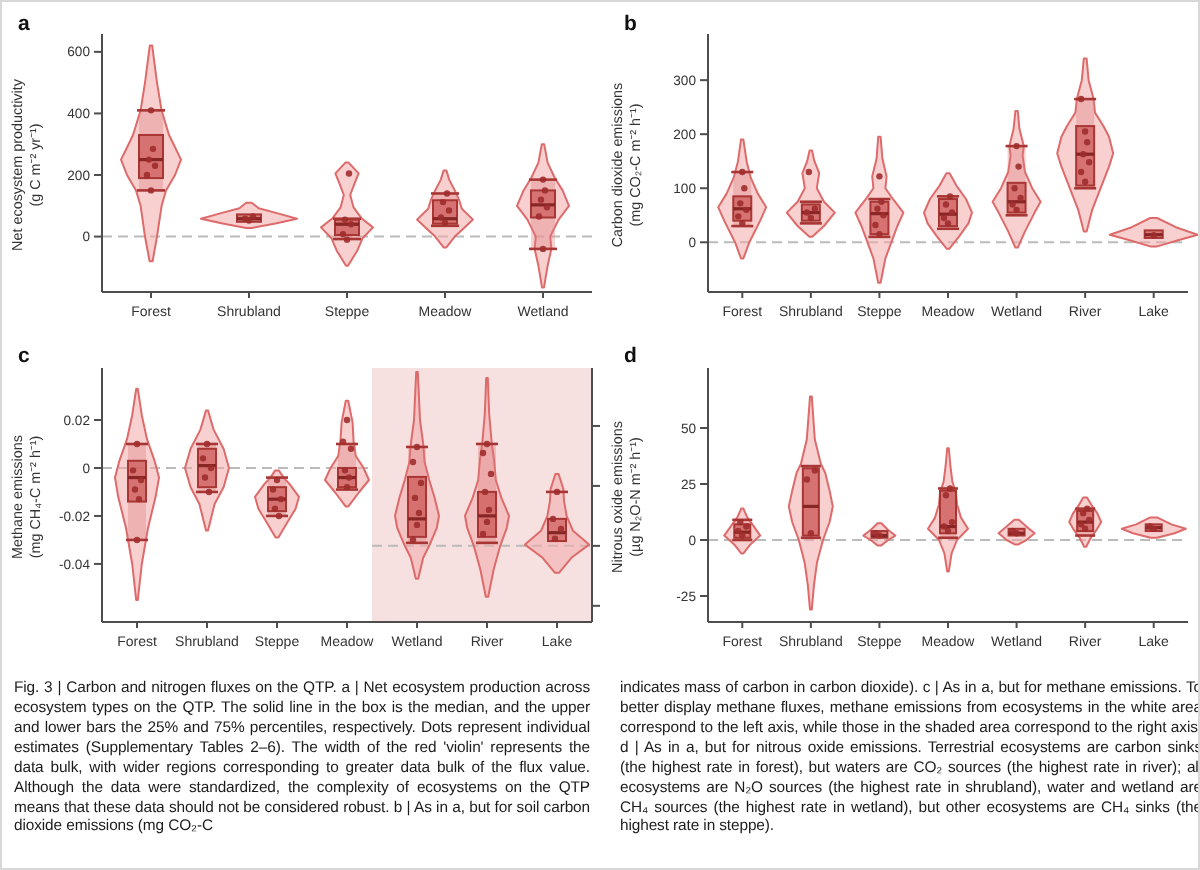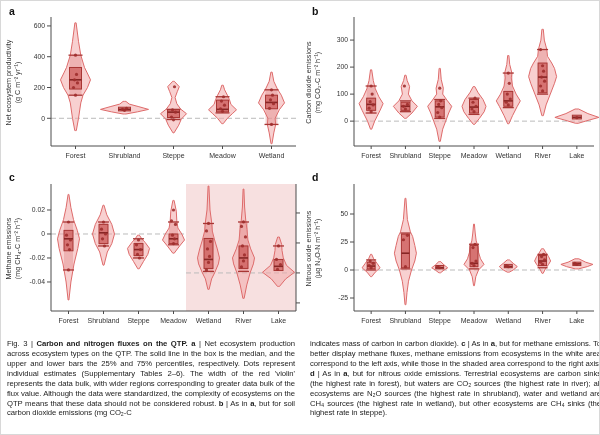--- a/index.html
+++ b/index.html
@@ -10,21 +10,21 @@
   }
   .panel-svg{position:absolute;}
   svg text{font-family:"Liberation Sans",sans-serif;}
   .caption{
     position:absolute;top:338px;height:94px;
     font-size:7.7px;line-height:1.29;color:#1c1c1c;
     text-align:justify;letter-spacing:-0.05px;
   }
   .caption-left{left:6px;width:288px;}
   .caption-right{left:309px;width:291px;}
-  .caption b{font-weight:700;}
+  .caption b{font-weight:400;}
 </style>
 </head>
 <body>
 
 <div class="figure">
   <svg class="panel-svg" width="300" height="168" viewBox="0 0 300 168" style="left: 0px; top: 0px;">
       <line x1="50" y1="117.2909090909091" x2="295" y2="117.2909090909091" stroke="#BBBBBB" stroke-width="1" stroke-dasharray="5 3"></line>
       <g stroke="#4D4D4D" stroke-width="1">
         <line x1="50" y1="16" x2="50" y2="145"></line>
         <line x1="50" y1="145" x2="295" y2="145"></line>

